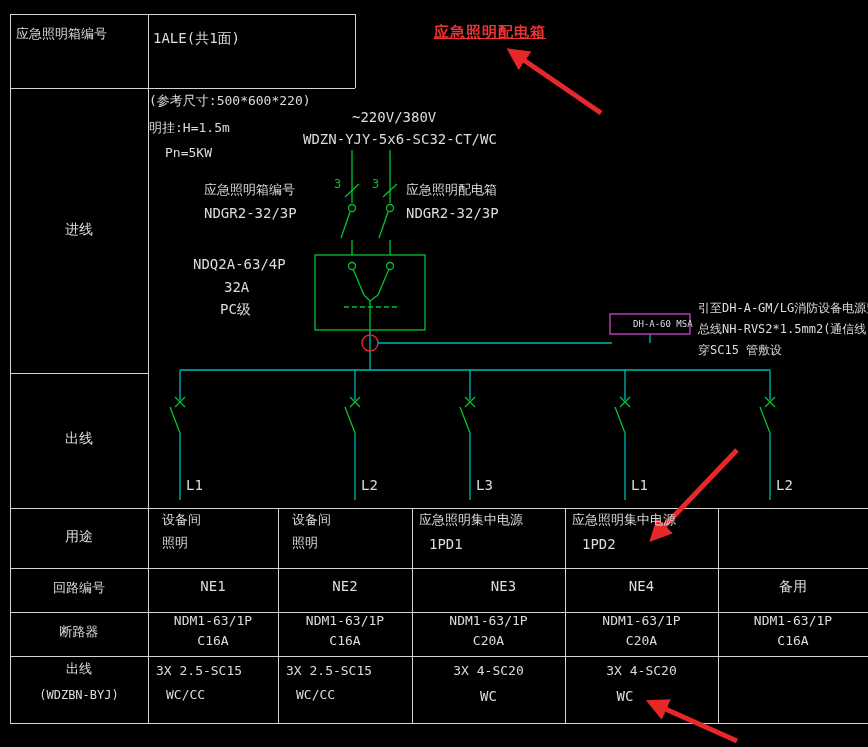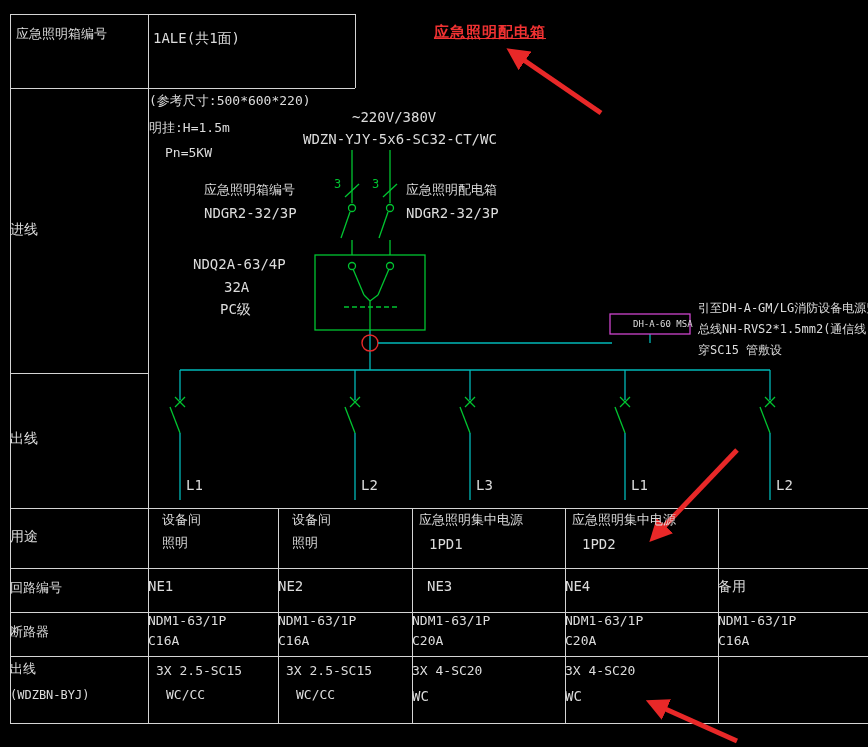--- a/index.html
+++ b/index.html
@@ -8,21 +8,21 @@
     position:relative; width:868px; height:747px; background:#000;
     overflow:hidden;
     font-family:"DejaVu Sans Mono","DejaVu Sans",monospace;
     color:#dcdcdc; font-size:13px;
   }
   #schematic { position:absolute; left:0; top:0; }
   .t { position:absolute; white-space:pre; line-height:1.15; }
   .f14 { font-size:14px; }
   .f12 { font-size:12px; }
   .f9  { font-size:9px; }
-  .ctr { }
+  .ctr { text-align:center; }
   .grn { color:#00c431; }
   .red-t { color:#f03232; font-size:15px; font-weight:bold; text-decoration:underline; letter-spacing:1px; }
   .grid line { stroke:#d4d4d4; stroke-width:1; shape-rendering:crispEdges; }
   .grn-ln line, .grn-ln circle, .grn-ln rect { stroke:#00c431; stroke-width:1.3; fill:none; }
   .cyn-ln line { stroke:#00b8b8; stroke-width:1.3; }
   .red-ln { stroke:#e82828; }
   .mag-ln { stroke:#cc44cc; stroke-width:1.3; fill:none; }
   .arrow line { stroke:#e82828; stroke-width:5; }
 </style>
 </head>

